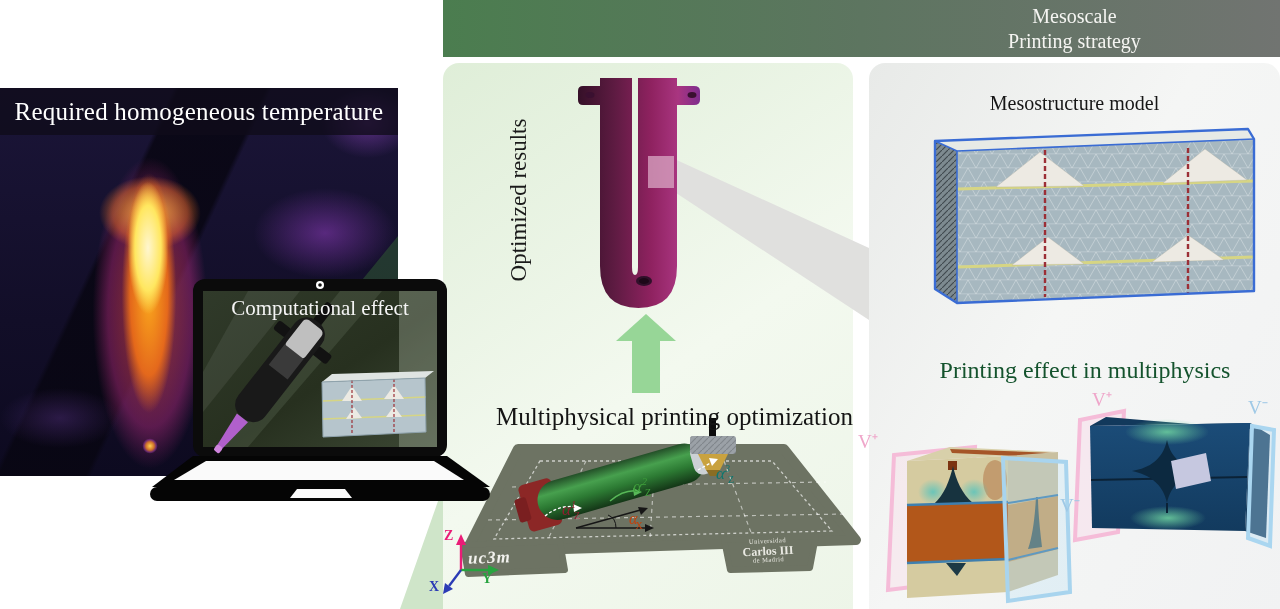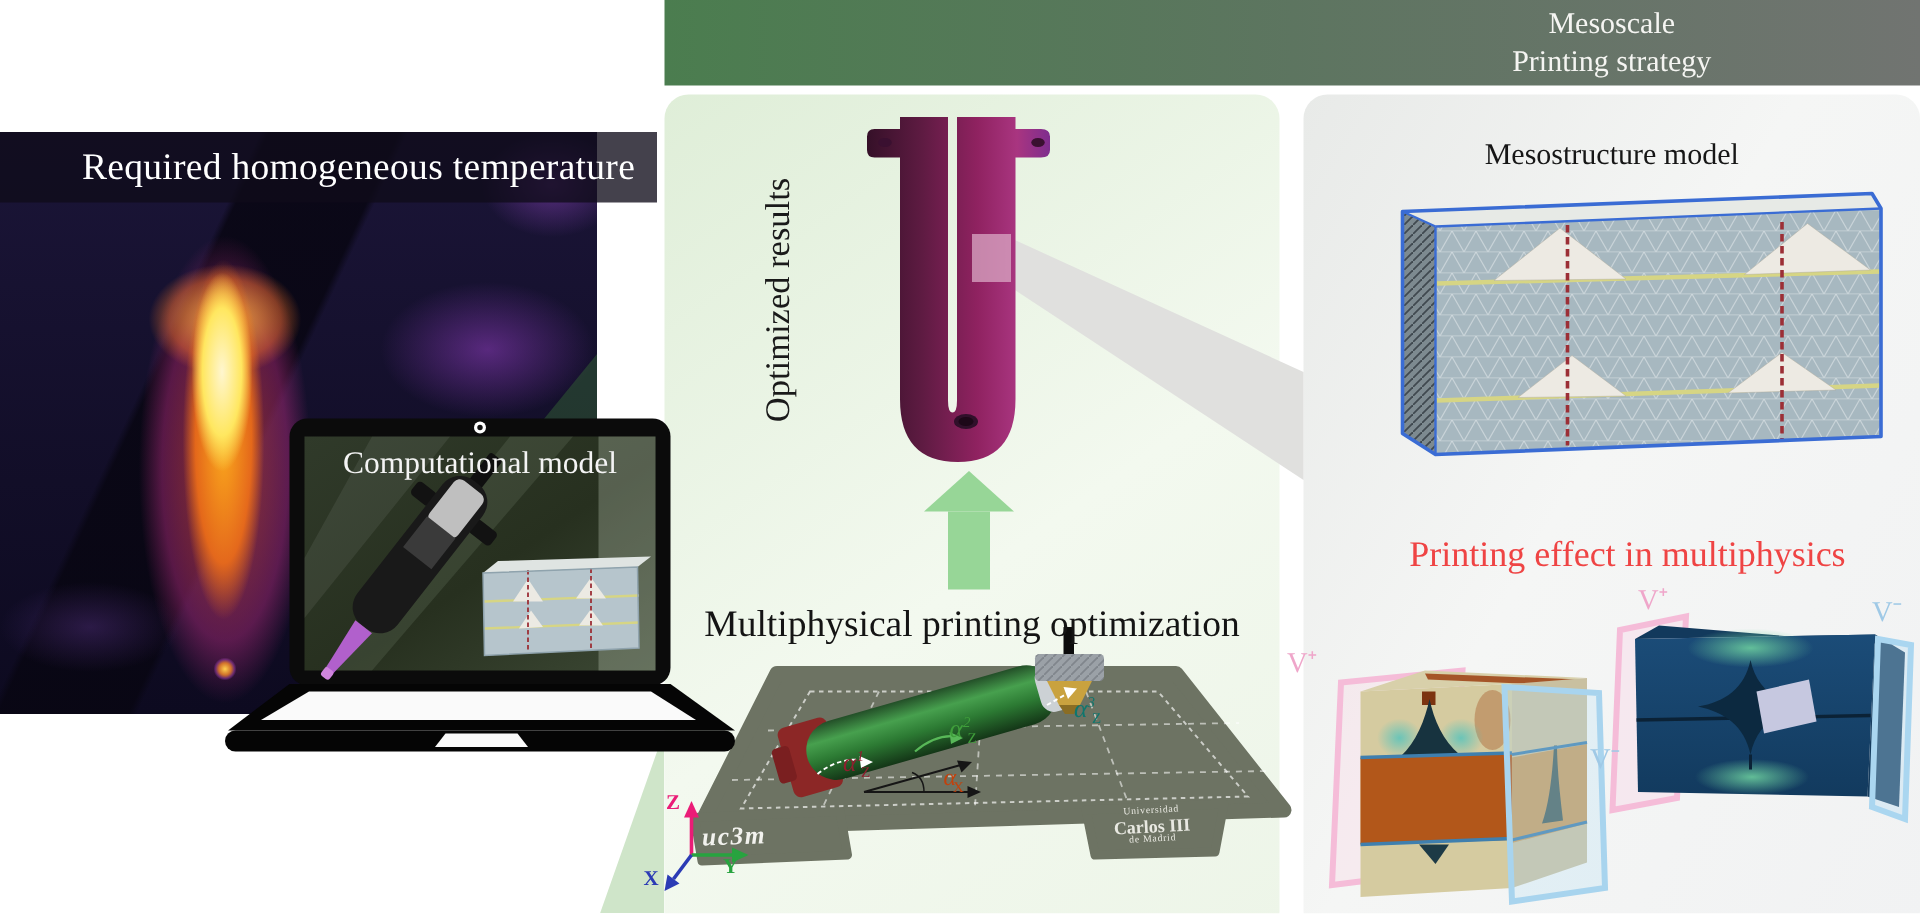--- a/index.html
+++ b/index.html
@@ -14,21 +14,21 @@
       radial-gradient(ellipse 26px 85px at 148px 160px, #fff6cf 0%, #ffe760 50%, rgba(255,200,60,0) 78%),
       radial-gradient(ellipse 34px 150px at 149px 205px, rgba(255,175,30,.95) 0%, rgba(255,120,20,.8) 55%, rgba(255,110,20,0) 80%),
       radial-gradient(ellipse 62px 45px at 150px 125px, rgba(255,190,60,.85) 0%, rgba(255,120,40,.45) 60%, rgba(255,120,40,0) 82%),
       radial-gradient(ellipse 70px 190px at 150px 225px, rgba(238,85,45,.6) 0%, rgba(185,45,130,.45) 60%, rgba(185,45,130,0) 82%),
       radial-gradient(ellipse 95px 60px at 325px 145px, rgba(155,65,205,.5) 0%, rgba(155,65,205,0) 75%),
       radial-gradient(ellipse 60px 45px at 368px 35px, rgba(145,70,195,.55) 0%, rgba(145,70,195,0) 78%),
       radial-gradient(ellipse 80px 40px at 60px 330px, rgba(95,55,145,.4) 0%, rgba(95,55,145,0) 75%),
       linear-gradient(115deg, rgba(8,6,18,0) 30%, rgba(8,6,18,.85) 31%, rgba(8,6,18,.85) 46%, rgba(20,16,46,0) 47%),
       linear-gradient(180deg,#1b1538 0%,#120e28 60%,#0d0a20 100%);}
   #thermal-caption-bar{left:0;top:0;width:100%;height:47px;background:rgba(16,12,26,.78);
-      display:flex;align-items:center;justify-content:center;padding-left:40px;}
+      display:flex;align-items:center;justify-content:center;}
   #thermal-caption-bar span{color:#fff;font-size:25px;letter-spacing:.2px;white-space:nowrap;}
 
   
   #green-wedge{left:340px;top:236px;width:58px;height:240px;background:rgba(52,100,52,.48);
       clip-path:polygon(0% 29.6%,100% 0%,100% 100%,0% 100%);}
   #green-triangle{left:400px;top:487px;width:43px;height:122px;background:#cfe5c9;
       clip-path:polygon(100% 0%,100% 100%,0% 100%);}
 
   
   #header-bar{left:443px;top:0;width:837px;height:57px;
@@ -38,24 +38,24 @@
   #header-meso{left:869px;width:411px;}
 
   #macro-panel{left:443px;top:63px;width:410px;height:560px;border-radius:16px;
       background:linear-gradient(145deg,#dfeed8 0%,#f3f9ef 55%,#edf5e8 100%);}
   #meso-panel{left:869px;top:63px;width:411px;height:560px;border-radius:16px;
       background:linear-gradient(120deg,#e8eae8 0%,#f5f6f5 45%,#f1f2f3 100%);}
 
   
   #optimized-label{left:519px;top:200px;transform:translate(-50%,-50%) rotate(-90deg);
       font-size:23px;color:#1a1a1a;white-space:nowrap;}
-  #optimization-title{left:443px;top:403px;width:410px;text-align:center;font-size:25px;color:#141414;}
+  #optimization-title{left:443px;top:403px;width:410px;text-align:right;font-size:25px;color:#141414;}
   #laptop-title{left:203px;top:296px;width:234px;text-align:center;font-size:21px;color:#f4f4f4;white-space:nowrap;}
   #meso-title{left:869px;top:92px;width:411px;text-align:center;font-size:20px;color:#161616;}
-  #effect-title{left:890px;top:357px;width:390px;text-align:center;font-size:24px;color:#ef4444;}
+  #effect-title{left:890px;top:357px;width:390px;text-align:center;font-size:24px;color:#14532d;}
 
   .vlabel{font-size:19px;white-space:nowrap;}
   .v-pink{color:#efa6ca;} .v-blue{color:#9fc9e6;}
   #v1p{left:858px;top:428px;} #v1m{left:1060px;top:492px;}
   #v2p{left:1092px;top:386px;} #v2m{left:1248px;top:394px;}
 
   .angle{font-size:17px;font-style:italic;white-space:nowrap;}
   .angle sup{font-size:10px;} .angle sub{font-size:10px;margin-left:-2px;font-style:normal;}
   #angle1{left:562px;top:499px;color:#8c1f2f;}
   #angle2{left:633px;top:476px;color:#3f9e3b;}
@@ -314,21 +314,21 @@
       </g>
       <polygon points="152,487 193,456 447,456 490,487" fill="#050505"></polygon>
       <polygon points="174,480 206,461 434,461 464,480" fill="#fafafa"></polygon>
       <rect x="150" y="487" width="340" height="14" rx="7" fill="#050505"></rect>
       <polygon points="297,489 345,489 352,498 290,498" fill="#fafafa"></polygon>
     </g>
   </svg>
 
   <div class="abs" id="optimized-label">Optimized results</div>
   <div class="abs" id="optimization-title">Multiphysical printing optimization</div>
-  <div class="abs" id="laptop-title">Computational model</div>
+  <div class="abs" id="laptop-title">Computational effect</div>
   <div class="abs" id="meso-title">Mesostructure model</div>
   <div class="abs" id="effect-title">Printing effect in multiphysics</div>
 
   <span class="abs vlabel v-pink" id="v1p">V⁺</span>
   <span class="abs vlabel v-blue" id="v1m">V⁻</span>
   <span class="abs vlabel v-pink" id="v2p">V⁺</span>
   <span class="abs vlabel v-blue" id="v2m">V⁻</span>
 
   <span class="abs angle" id="angle1"><span>α</span><sup>1</sup><sub>Z</sub></span>
   <span class="abs angle" id="angle2"><span>α</span><sup>2</sup><sub>Z</sub></span>

